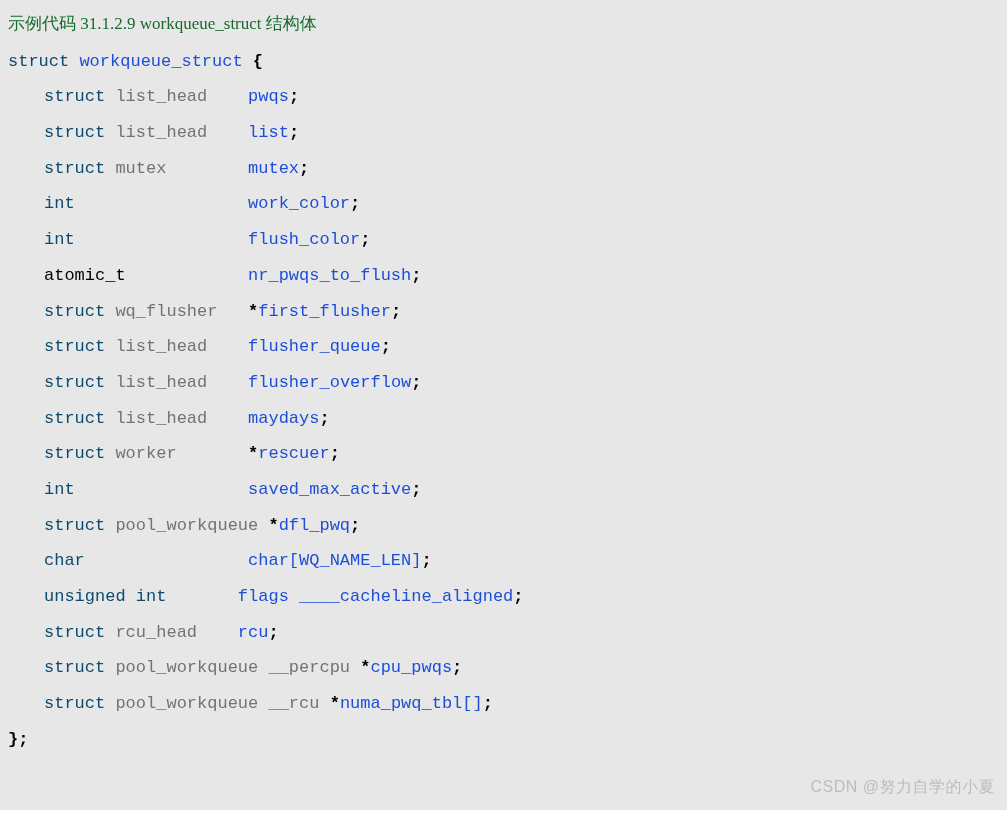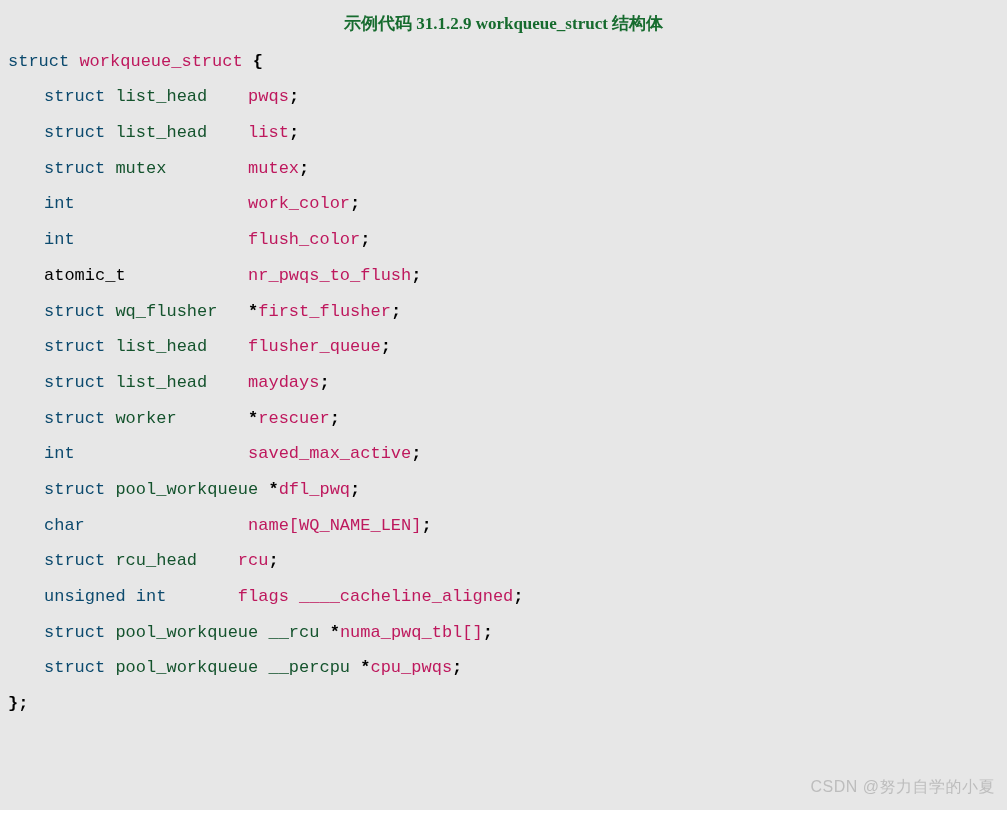--- a/index.html
+++ b/index.html
@@ -11,34 +11,33 @@
     width:1007px;
   }
   .code-block{
     background:#e7e7e7;
     padding:4px 8px 8px 8px;
     position:relative;
     min-height:810px;
     box-sizing:border-box;
   }
   .title{
-    text-align:center;
+    text-align:left;
     color:#166b2e;
     font-family:"SimSun","Songti SC",serif;
     font-size:17px;
     padding-top:2px;
     padding-bottom:2px;
-    font-weight:bold;
   }
   .line{white-space:pre}
   .kw{color:#0c4a6e}        
-  .typ{color:#14532d}       
+  .typ{color:#737373}       
   .pun{color:#000;font-weight:bold}
   .plain{color:#000}
-  .idn{color:#be185d}
+  .idn{color:#1d4ed8}
   .indent{display:inline-block;width:36px}
   .watermark{
     position:absolute;
     right:12px;
     bottom:6px;
     color:#bdbdbd;
     font-family:"Microsoft YaHei","SimSun",sans-serif;
     font-size:16px;
     letter-spacing:0.5px;
     pointer-events:none;
@@ -54,27 +53,28 @@
 
   <div id="rows">
       <div class="line"><span class="indent"></span><span class="kw">struct</span> <span class="typ">list_head</span><span>    </span><span class="idn">pwqs</span><span class="pun">;</span></div>
       <div class="line"><span class="indent"></span><span class="kw">struct</span> <span class="typ">list_head</span><span>    </span><span class="idn">list</span><span class="pun">;</span></div>
       <div class="line"><span class="indent"></span><span class="kw">struct</span> <span class="typ">mutex</span><span>        </span><span class="idn">mutex</span><span class="pun">;</span></div>
       <div class="line"><span class="indent"></span><span class="kw">int</span> <span>                </span><span class="idn">work_color</span><span class="pun">;</span></div>
       <div class="line"><span class="indent"></span><span class="kw">int</span> <span>                </span><span class="idn">flush_color</span><span class="pun">;</span></div>
       <div class="line"><span class="indent"></span><span class="plain">atomic_t</span><span>            </span><span class="idn">nr_pwqs_to_flush</span><span class="pun">;</span></div>
       <div class="line"><span class="indent"></span><span class="kw">struct</span> <span class="typ">wq_flusher</span><span>   </span><span class="pun">*</span><span class="idn">first_flusher</span><span class="pun">;</span></div>
       <div class="line"><span class="indent"></span><span class="kw">struct</span> <span class="typ">list_head</span><span>    </span><span class="idn">flusher_queue</span><span class="pun">;</span></div>
+      <div class="line"><span class="indent"></span><span class="kw">struct</span> <span class="typ">list_head</span><span>    </span><span class="idn">flusher_overflow</span><span class="pun">;</span></div>
       <div class="line"><span class="indent"></span><span class="kw">struct</span> <span class="typ">list_head</span><span>    </span><span class="idn">maydays</span><span class="pun">;</span></div>
       <div class="line"><span class="indent"></span><span class="kw">struct</span> <span class="typ">worker</span><span>       </span><span class="pun">*</span><span class="idn">rescuer</span><span class="pun">;</span></div>
       <div class="line"><span class="indent"></span><span class="kw">int</span> <span>                </span><span class="idn">saved_max_active</span><span class="pun">;</span></div>
       <div class="line"><span class="indent"></span><span class="kw">struct</span> <span class="typ">pool_workqueue</span><span> </span><span class="pun">*</span><span class="idn">dfl_pwq</span><span class="pun">;</span></div>
-      <div class="line"><span class="indent"></span><span class="kw">char</span> <span>               </span><span class="idn">name[WQ_NAME_LEN]</span><span class="pun">;</span></div>
+      <div class="line"><span class="indent"></span><span class="kw">char</span> <span>               </span><span class="idn">char[WQ_NAME_LEN]</span><span class="pun">;</span></div>
+      <div class="line"><span class="indent"></span><span class="kw">unsigned int</span> <span>      </span><span class="idn">flags ____cacheline_aligned</span><span class="pun">;</span></div>
       <div class="line"><span class="indent"></span><span class="kw">struct</span> <span class="typ">rcu_head</span><span>    </span><span class="idn">rcu</span><span class="pun">;</span></div>
-      <div class="line"><span class="indent"></span><span class="kw">unsigned int</span> <span>      </span><span class="idn">flags ____cacheline_aligned</span><span class="pun">;</span></div>
+      <div class="line"><span class="indent"></span><span class="kw">struct</span> <span class="typ">pool_workqueue __percpu</span> <span class="pun">*</span><span class="idn">cpu_pwqs</span><span class="pun">;</span></div>
       <div class="line"><span class="indent"></span><span class="kw">struct</span> <span class="typ">pool_workqueue __rcu</span> <span class="pun">*</span><span class="idn">numa_pwq_tbl[]</span><span class="pun">;</span></div>
-      <div class="line"><span class="indent"></span><span class="kw">struct</span> <span class="typ">pool_workqueue __percpu</span> <span class="pun">*</span><span class="idn">cpu_pwqs</span><span class="pun">;</span></div>
     </div>
 
   <div class="line"><span class="pun">};</span></div>
 
   <div class="watermark">CSDN @努力自学的小夏</div>
 </div>
 
 </body></html>

